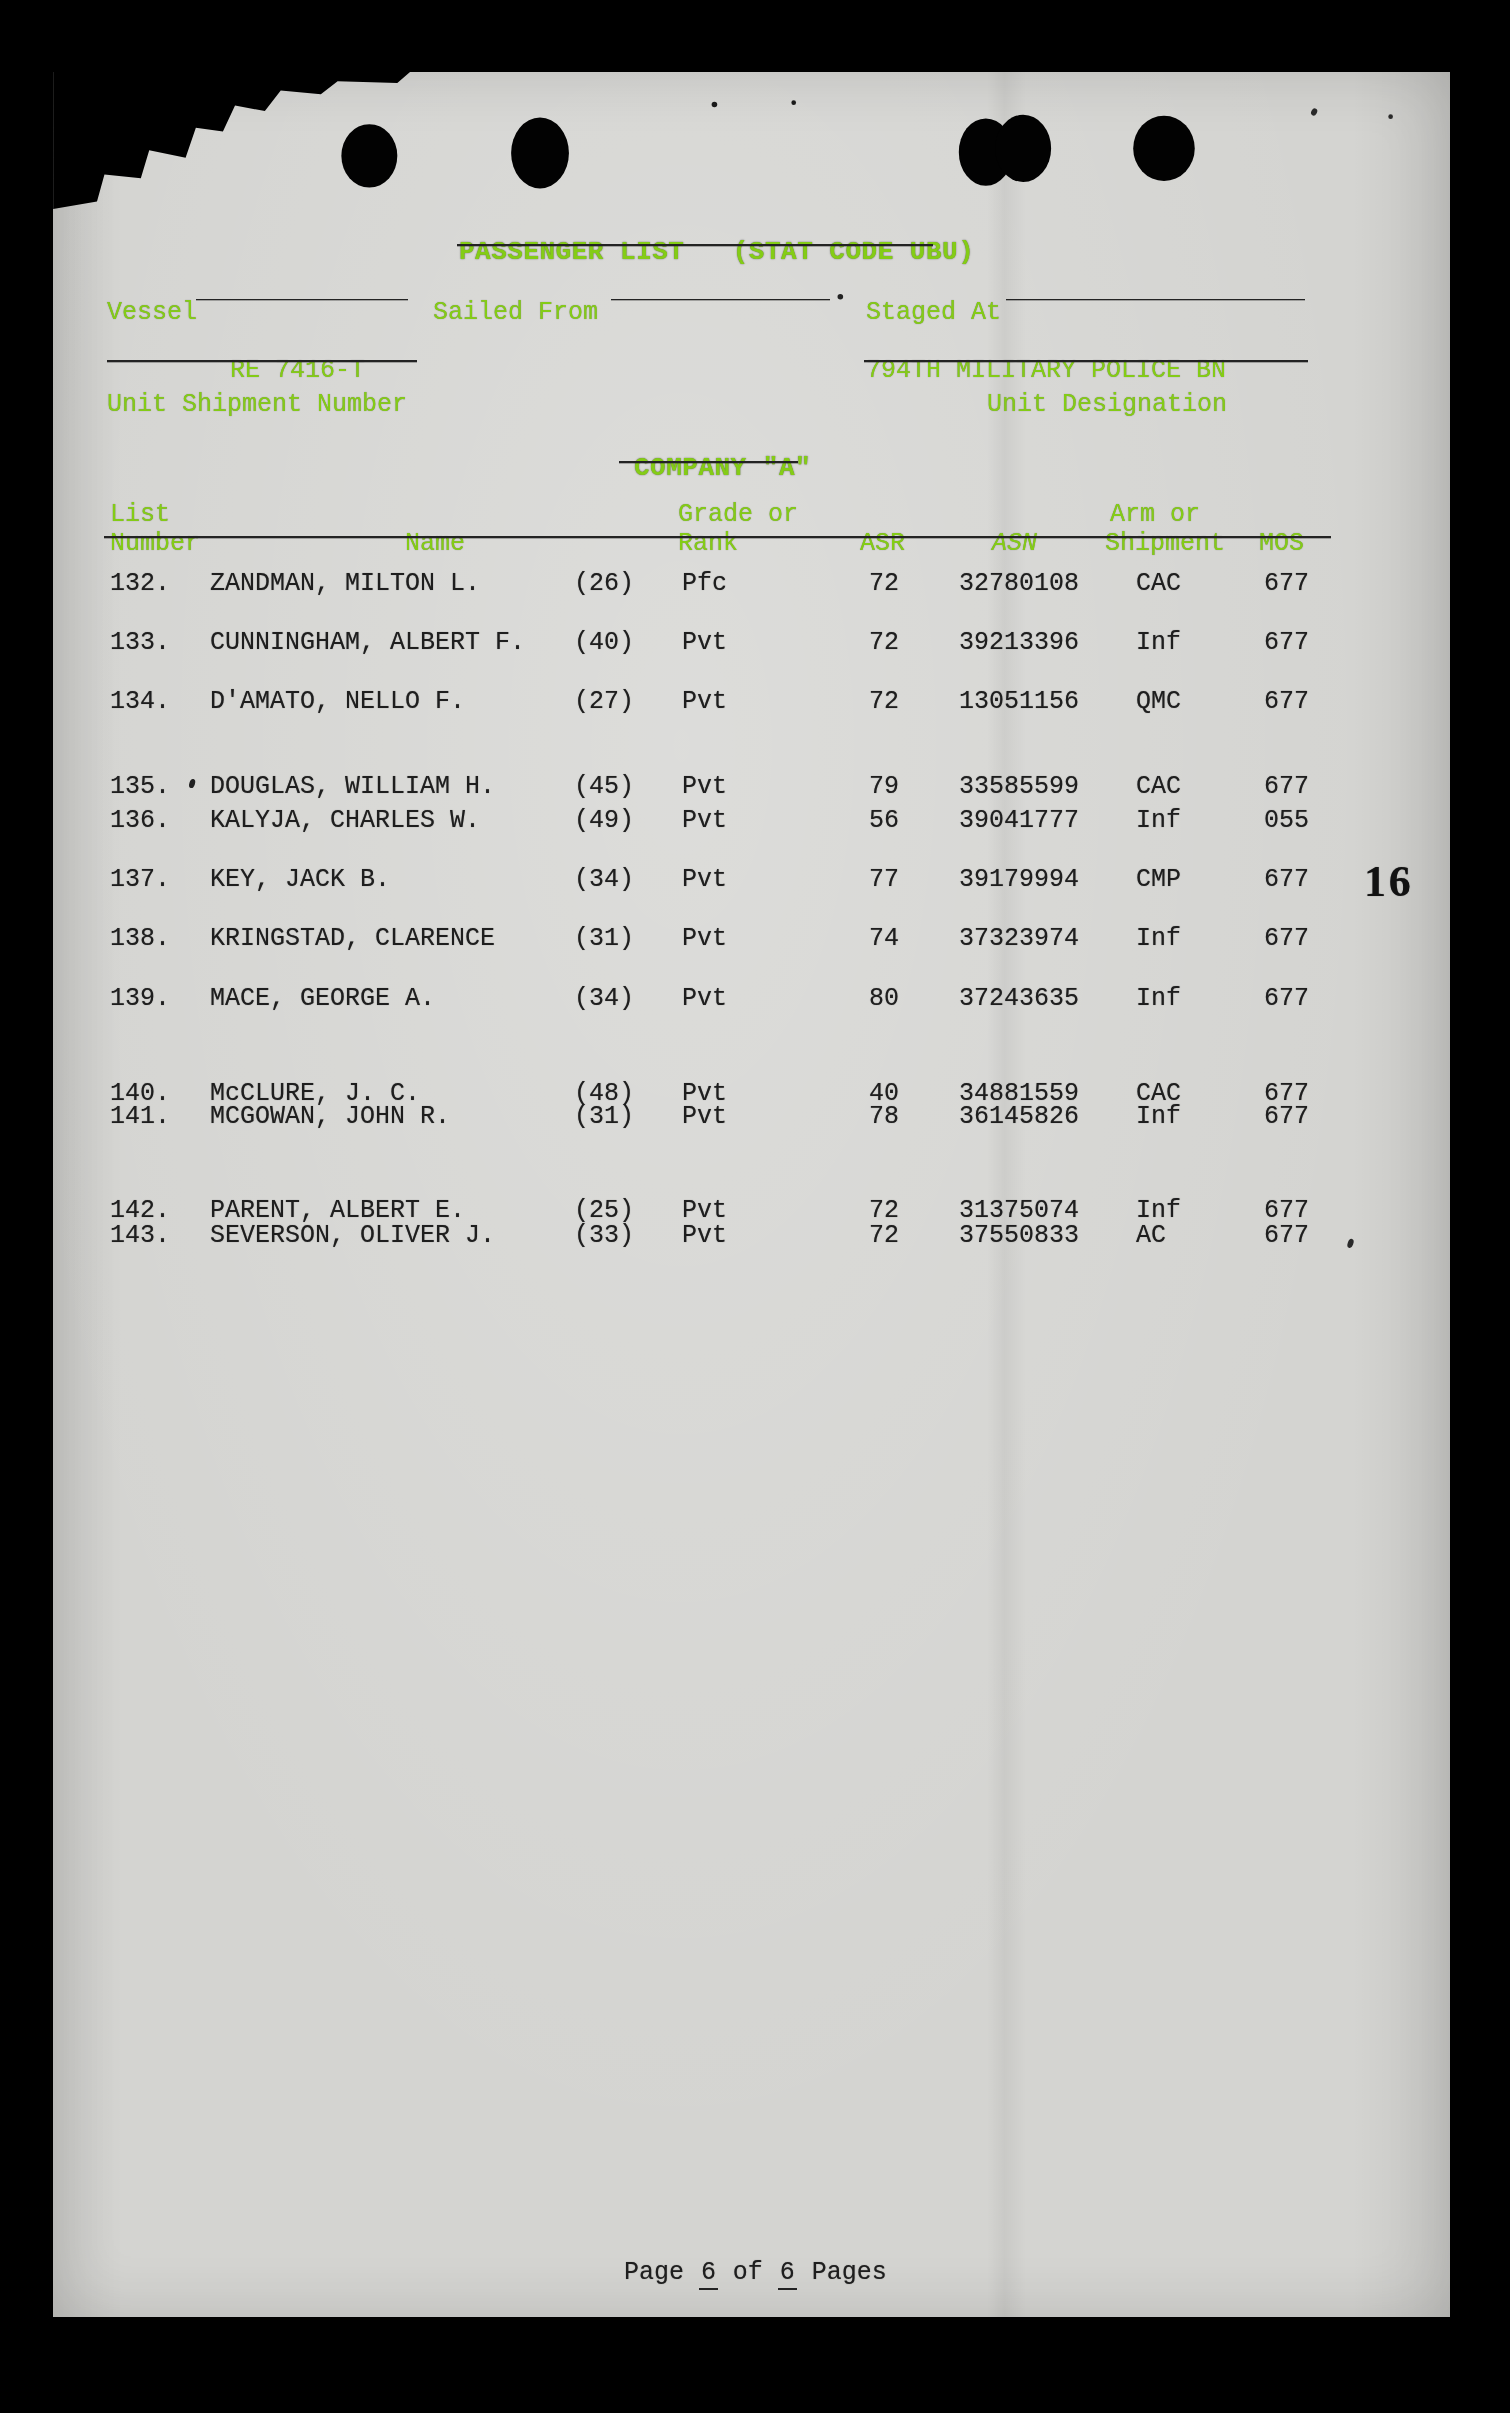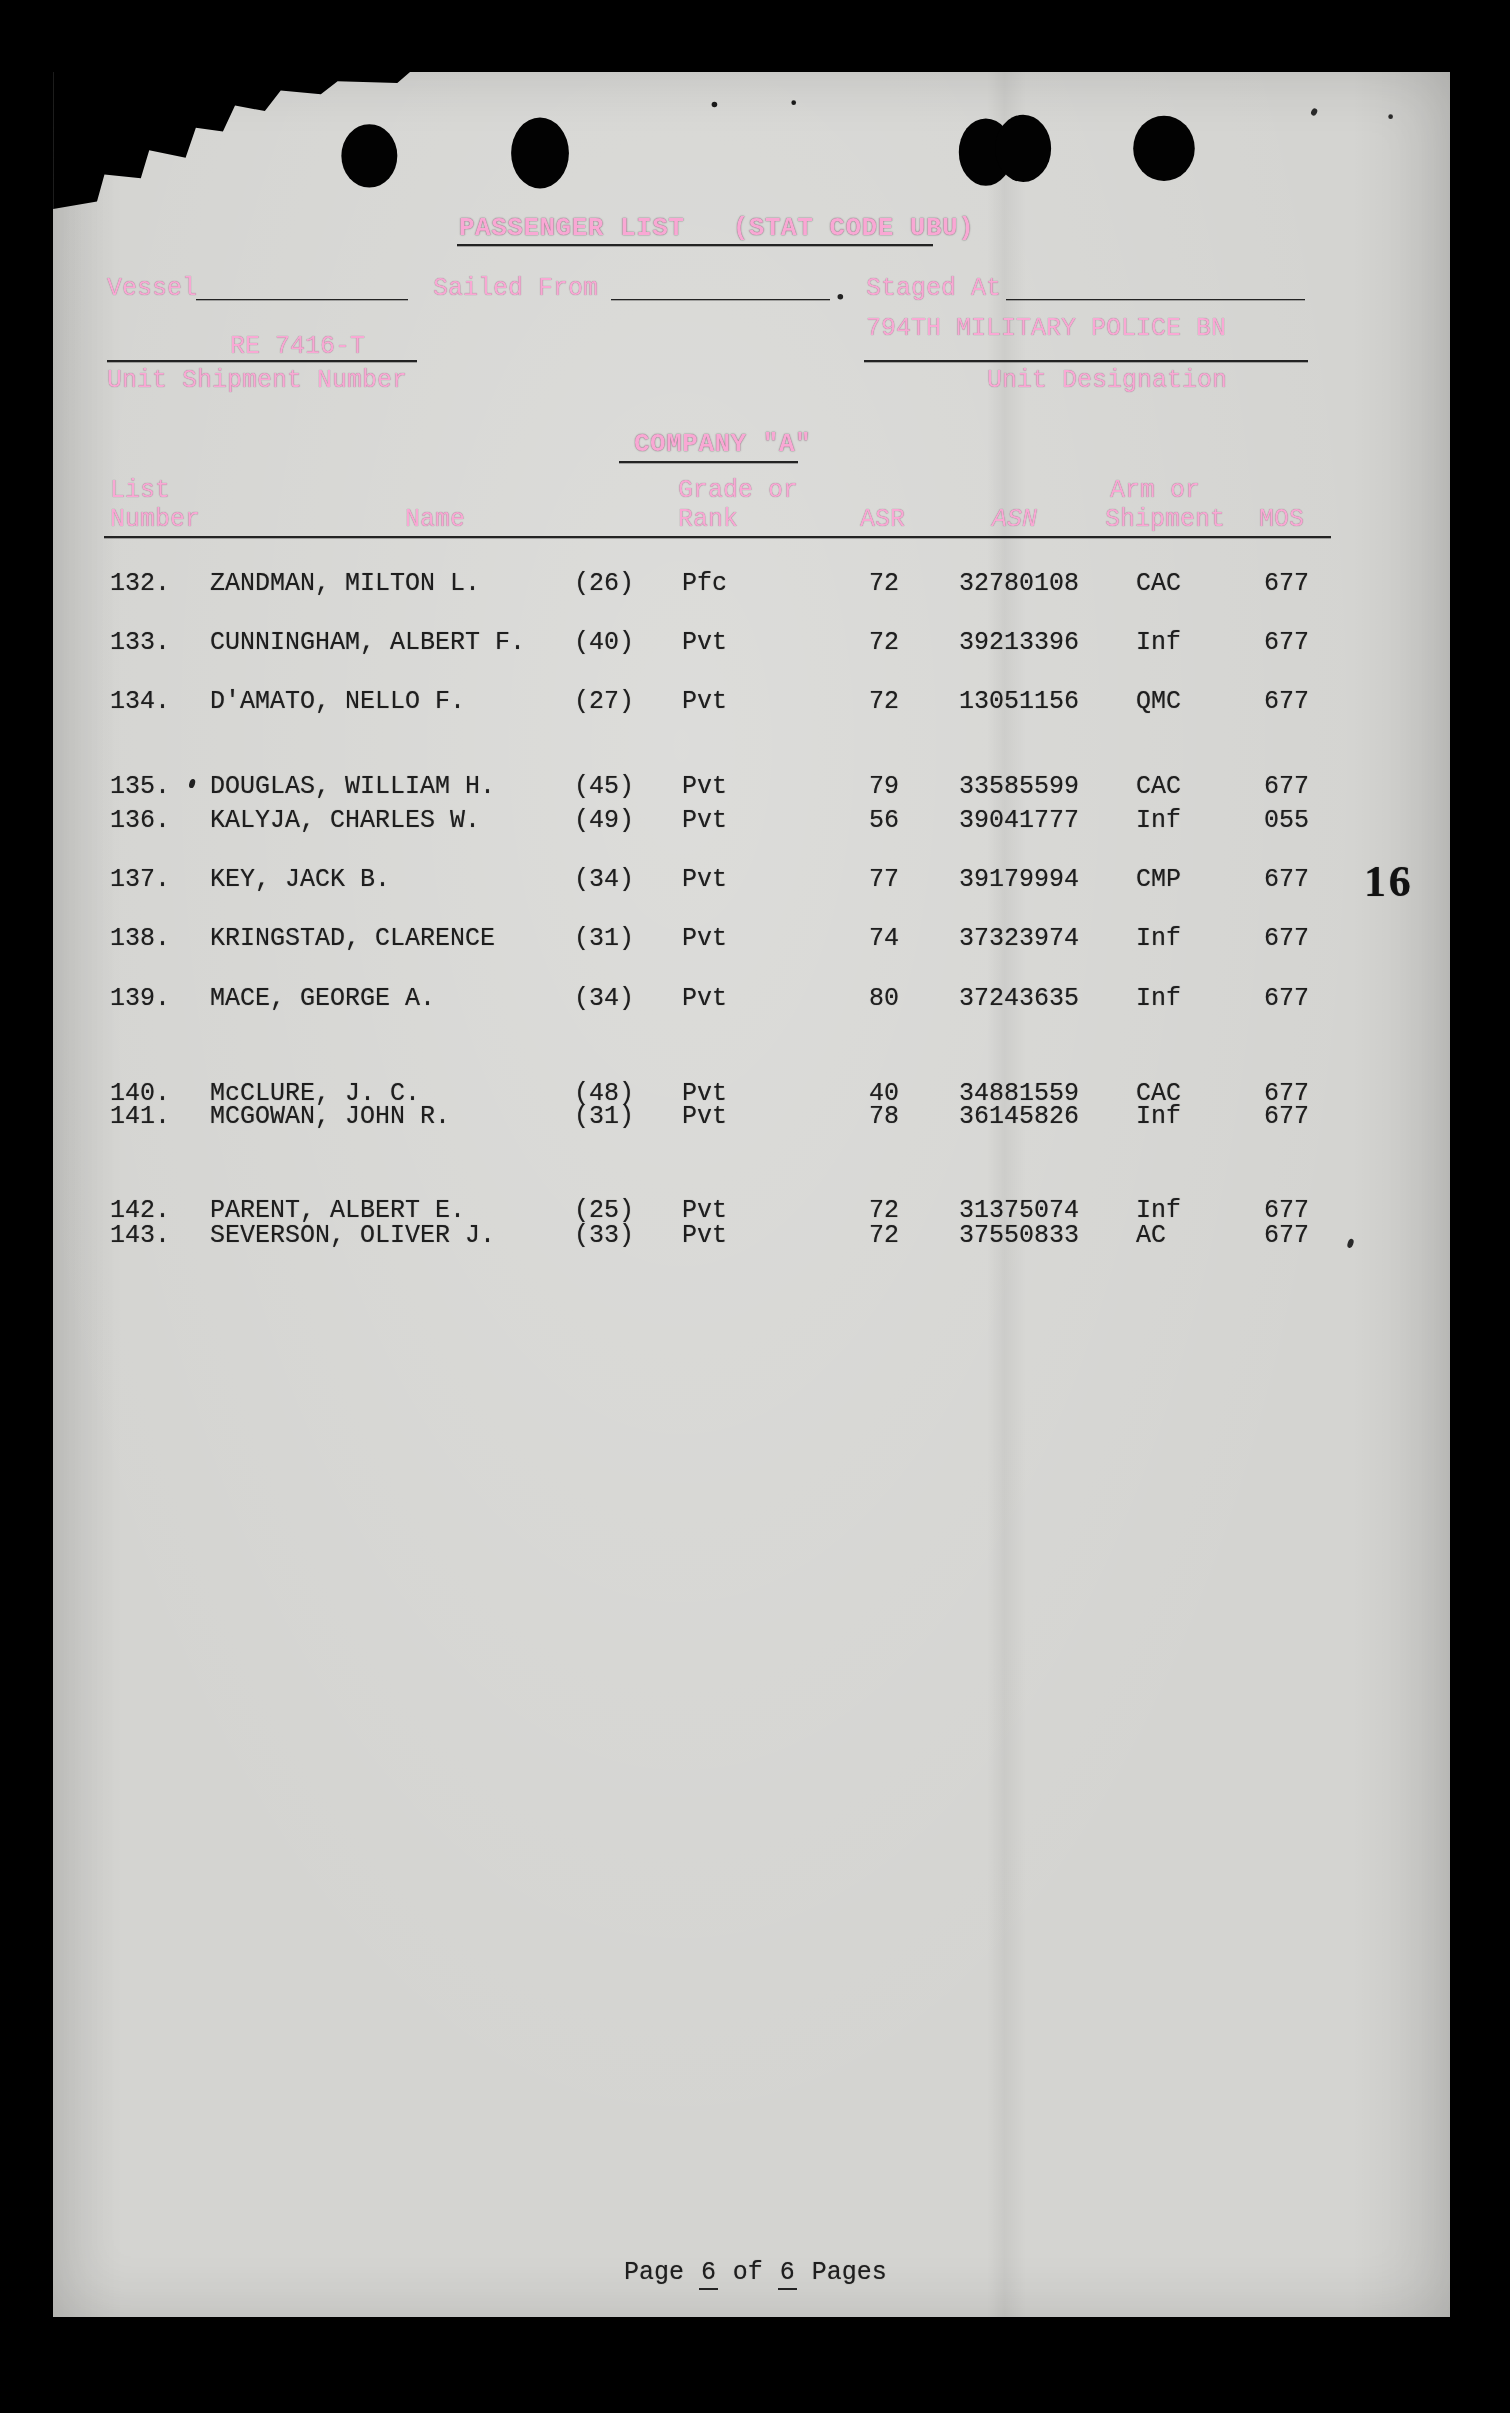--- a/index.html
+++ b/index.html
@@ -18,24 +18,25 @@
       radial-gradient(ellipse at 45% 30%, rgba(255,255,255,0.20), rgba(255,255,255,0) 65%),
       #d4d4d1;
     box-shadow: inset 0 0 65px rgba(0,0,0,0.14);
   }
   .crease{
     position:absolute;left:987px;top:72px;width:39px;height:2245px;
     background:linear-gradient(90deg, rgba(0,0,0,0) 0%, rgba(0,0,0,0.05) 45%, rgba(0,0,0,0) 100%);
   }
   .txt{
     position:absolute;
-    color:#f9a8d4;
+    color:#84cc16;
     font-size:25px;line-height:1.05;
     white-space:pre;
     text-shadow:0 0 0.9px rgba(25,25,25,0.55);
+    margin-top:24px;
   }
   .title{
     font-size:26px;font-weight:700;letter-spacing:0.5px;
     text-shadow:0 0 1.4px rgba(15,15,15,0.7);
   }
   .rule{
     position:absolute;height:0;border-bottom:2.8px solid #232323;
     box-shadow:0 0.9px 0 rgba(35,35,35,0.35);
   }
   .rule.thin{border-bottom-width:1.9px;}
@@ -84,21 +85,21 @@
   <div class="txt" style="left:433px;top:276px;">Sailed From</div>
   <div class="rule thin" style="left:611px;top:299px;width:219px;"></div>
 
   <div class="txt" style="left:866px;top:276px;">Staged At</div>
   <div class="rule thin" style="left:1006px;top:299px;width:299px;"></div>
 
   <div class="txt" style="left:230px;top:334px;">RE 7416-T</div>
   <div class="rule" style="left:107px;top:360px;width:310px;"></div>
   <div class="txt" style="left:107px;top:368px;">Unit Shipment Number</div>
 
-  <div class="txt" style="left:866px;top:316px;">794TH MILITARY POLICE BN</div>
+  <div class="txt" style="left:866px;top:334px;">794TH MILITARY POLICE BN</div>
   <div class="rule" style="left:864px;top:360px;width:444px;"></div>
   <div class="txt" style="left:987px;top:368px;">Unit Designation</div>
 
   <div class="txt title" style="left:634px;top:431px;">COMPANY "A"</div>
   <div class="rule" style="left:619px;top:461px;width:179px;"></div>
 
   <div class="txt" style="left:110px;top:478px;">List</div>
   <div class="txt" style="left:110px;top:507px;">Number</div>
   <div class="txt" style="left:405px;top:507px;">Name</div>
   <div class="txt" style="left:678px;top:478px;">Grade or</div>

